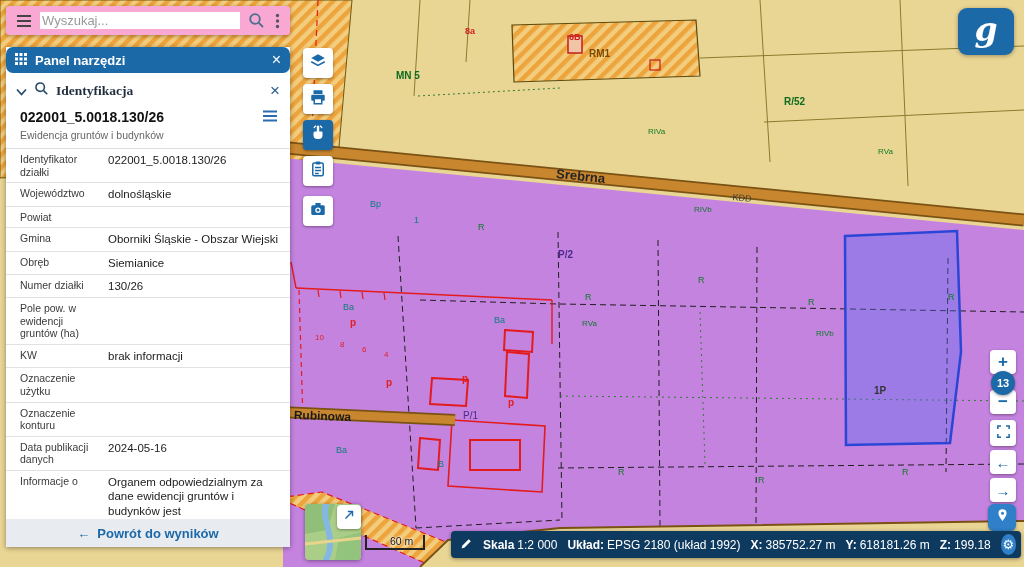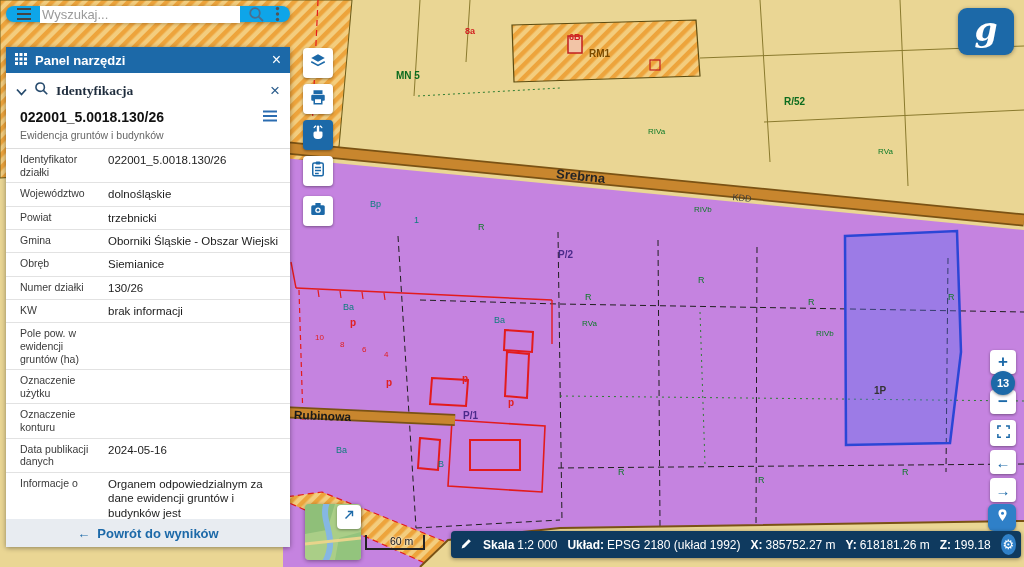--- a/index.html
+++ b/index.html
@@ -6,33 +6,33 @@
   .stage{position:relative;width:1024px;height:567px;overflow:hidden;
          font-family:"Liberation Sans",sans-serif;}
   .stage *{box-sizing:border-box;}
 
   
   #map-svg{position:absolute;inset:0;z-index:0;}
   #map-labels{position:absolute;inset:0;z-index:1;pointer-events:none;}
   .maplabel{position:absolute;white-space:nowrap;transform-origin:left top;line-height:1;}
 
   
-  .searchbar{position:absolute;left:6px;top:6px;width:284px;height:16px;background:#0ea5e9;
-    border-radius:11px;box-shadow:0 1px 4px rgba(0,0,0,.35);display:flex;align-items:center;
+  .searchbar{position:absolute;left:6px;top:6px;width:284px;height:29px;background:#f9a8d4;
+    border-radius:3px;box-shadow:0 1px 4px rgba(0,0,0,.35);display:flex;align-items:center;
     padding:0 8px;gap:6px;z-index:20;}
   .searchbar input{flex:1;border:none;outline:none;font-size:13px;color:#333;min-width:0;
     font-family:"Liberation Sans",sans-serif;}
   .searchbar input::placeholder{color:#9a9a9a;}
   .ibtn{display:flex;align-items:center;justify-content:center;cursor:pointer;border:none;background:none;padding:2px;}
 
   
   .panel{position:absolute;left:6px;top:47px;width:284px;height:500px;z-index:20;
     box-shadow:0 1px 5px rgba(0,0,0,.4);display:flex;flex-direction:column;background:#fff;}
   .panel-header{height:26px;background:#1c69a8;color:#fff;display:flex;align-items:center;
-    padding:0 9px;gap:8px;font-size:13px;font-weight:bold;flex:0 0 auto;}
+    padding:0 9px;gap:8px;font-size:13px;font-weight:bold;flex:0 0 auto;border-radius:7px;}
   .panel-header .spacer{flex:1;}
   .pclose{color:#fff;font-size:16px;line-height:1;cursor:pointer;font-weight:normal;}
   .panel-body{flex:1;overflow:hidden;background:#fff;}
   .section-head{display:flex;align-items:center;gap:7px;padding:8px 10px 6px 10px;}
   .section-title{font-size:13.5px;font-weight:bold;color:#1f2d3d;flex:1;font-family:Liberation Serif, serif;}
   .sclose{color:#2b5d8c;font-size:17px;line-height:1;cursor:pointer;}
   .result-title-row{display:flex;align-items:center;padding:2px 12px 0 14px;}
   .result-id{font-size:14px;font-weight:bold;color:#111;flex:1;}
   .result-subtitle{font-size:10.5px;color:#666;padding:3px 14px 7px 14px;border-bottom:1px solid #ddd;}
   .row{display:flex;border-bottom:1px solid #e2e2e2;padding:4px 10px 4px 14px;}
@@ -162,21 +162,21 @@
   <div id="map-labels">
       <span class="maplabel" style="left: 557px; top: 167px; font-size: 13px; color: rgb(38, 38, 38); transform: rotate(6deg); font-weight: bold;">Srebrna</span>
       <span class="maplabel" style="left: 294px; top: 409px; font-size: 12px; color: rgb(26, 26, 26); transform: rotate(2deg); font-weight: bold;">Rubinowa</span>
       <span class="maplabel" style="left: 733px; top: 193px; font-size: 9px; color: rgb(58, 58, 58); transform: rotate(6deg);">KDD</span>
       <span class="maplabel" style="left: 396px; top: 71px; font-size: 10px; color: rgb(12, 107, 30); font-weight: bold;">MN 5</span>
       <span class="maplabel" style="left: 589px; top: 49px; font-size: 10px; color: rgb(122, 74, 0); font-weight: bold;">RM1</span>
       <span class="maplabel" style="left: 784px; top: 97px; font-size: 10px; color: rgb(12, 107, 30); font-weight: bold;">R/52</span>
       <span class="maplabel" style="left: 465px; top: 27px; font-size: 9px; color: rgb(209, 31, 31); font-weight: bold;">8a</span>
       <span class="maplabel" style="left: 569px; top: 33px; font-size: 9px; color: rgb(209, 31, 31); font-weight: bold;">6B</span>
       <span class="maplabel" style="left: 510px; top: 250px; font-size: 10px; color: rgb(74, 42, 138); font-weight: bold; padding-left: 48px;">P/2</span>
-      <span class="maplabel" style="left: 463px; top: 411px; font-size: 10px; color: rgb(74, 42, 138); font-weight: bold;">P/1</span>
+      <span class="maplabel" style="left: 463px; top: 411px; font-size: 10px; color: rgb(74, 42, 138); font-weight: normal;">P/1</span>
       <span class="maplabel" style="left: 874px; top: 386px; font-size: 10px; color: rgb(51, 51, 51); font-weight: bold;">1P</span>
       <span class="maplabel" style="left: 478px; top: 223px; font-size: 9px; color: rgb(13, 122, 40);">R</span>
       <span class="maplabel" style="left: 585px; top: 293px; font-size: 9px; color: rgb(13, 122, 40);">R</span>
       <span class="maplabel" style="left: 698px; top: 276px; font-size: 9px; color: rgb(13, 122, 40);">R</span>
       <span class="maplabel" style="left: 808px; top: 298px; font-size: 9px; color: rgb(13, 122, 40);">R</span>
       <span class="maplabel" style="left: 948px; top: 293px; font-size: 9px; color: rgb(13, 122, 40);">R</span>
       <span class="maplabel" style="left: 618px; top: 468px; font-size: 9px; color: rgb(13, 122, 40);">R</span>
       <span class="maplabel" style="left: 758px; top: 476px; font-size: 9px; color: rgb(13, 122, 40);">R</span>
       <span class="maplabel" style="left: 902px; top: 468px; font-size: 9px; color: rgb(13, 122, 40);">R</span>
       <span class="maplabel" style="left: 648px; top: 128px; font-size: 8px; color: rgb(13, 122, 40);">RIVa</span>
@@ -286,41 +286,40 @@
           <div class="row">
             <div class="row-label">Identyfikator działki</div>
             <div class="row-value">022001_5.0018.130/26</div>
           </div>
           <div class="row">
             <div class="row-label">Województwo</div>
             <div class="row-value">dolnośląskie</div>
           </div>
           <div class="row">
             <div class="row-label">Powiat</div>
-            <div class="row-value">trzebnicki</div>
           </div>
           <div class="row">
             <div class="row-label">Gmina</div>
             <div class="row-value">Oborniki Śląskie - Obszar Wiejski</div>
           </div>
           <div class="row">
             <div class="row-label">Obręb</div>
             <div class="row-value">Siemianice</div>
           </div>
           <div class="row">
             <div class="row-label">Numer działki</div>
             <div class="row-value">130/26</div>
           </div>
           <div class="row">
+            <div class="row-label">Pole pow. w ewidencji gruntów (ha)</div>
+            <div class="row-value"></div>
+          </div>
+          <div class="row">
             <div class="row-label">KW</div>
             <div class="row-value">brak informacji</div>
-          </div>
-          <div class="row">
-            <div class="row-label">Pole pow. w ewidencji gruntów (ha)</div>
-            <div class="row-value"></div>
           </div>
           <div class="row">
             <div class="row-label">Oznaczenie użytku</div>
             <div class="row-value"></div>
           </div>
           <div class="row">
             <div class="row-label">Oznaczenie konturu</div>
             <div class="row-value"></div>
           </div>
           <div class="row">

